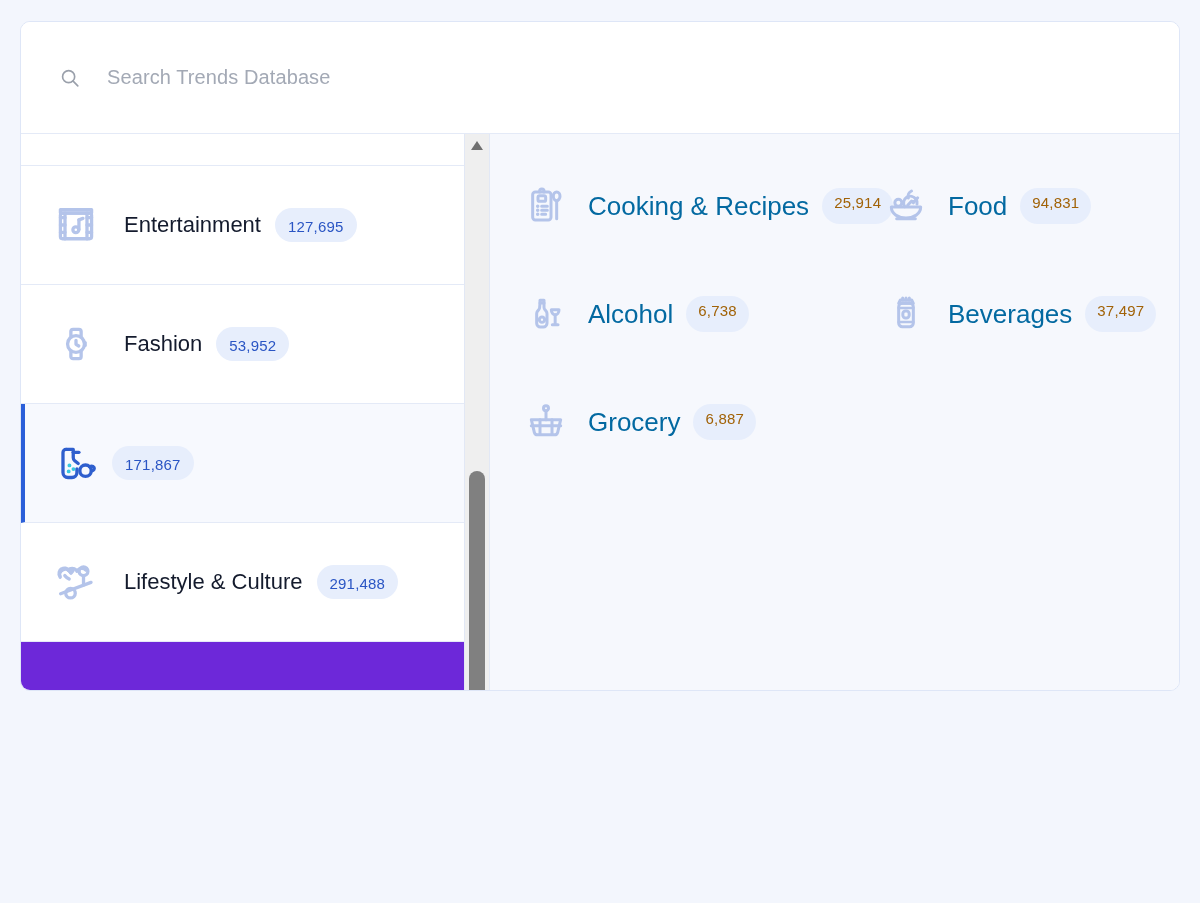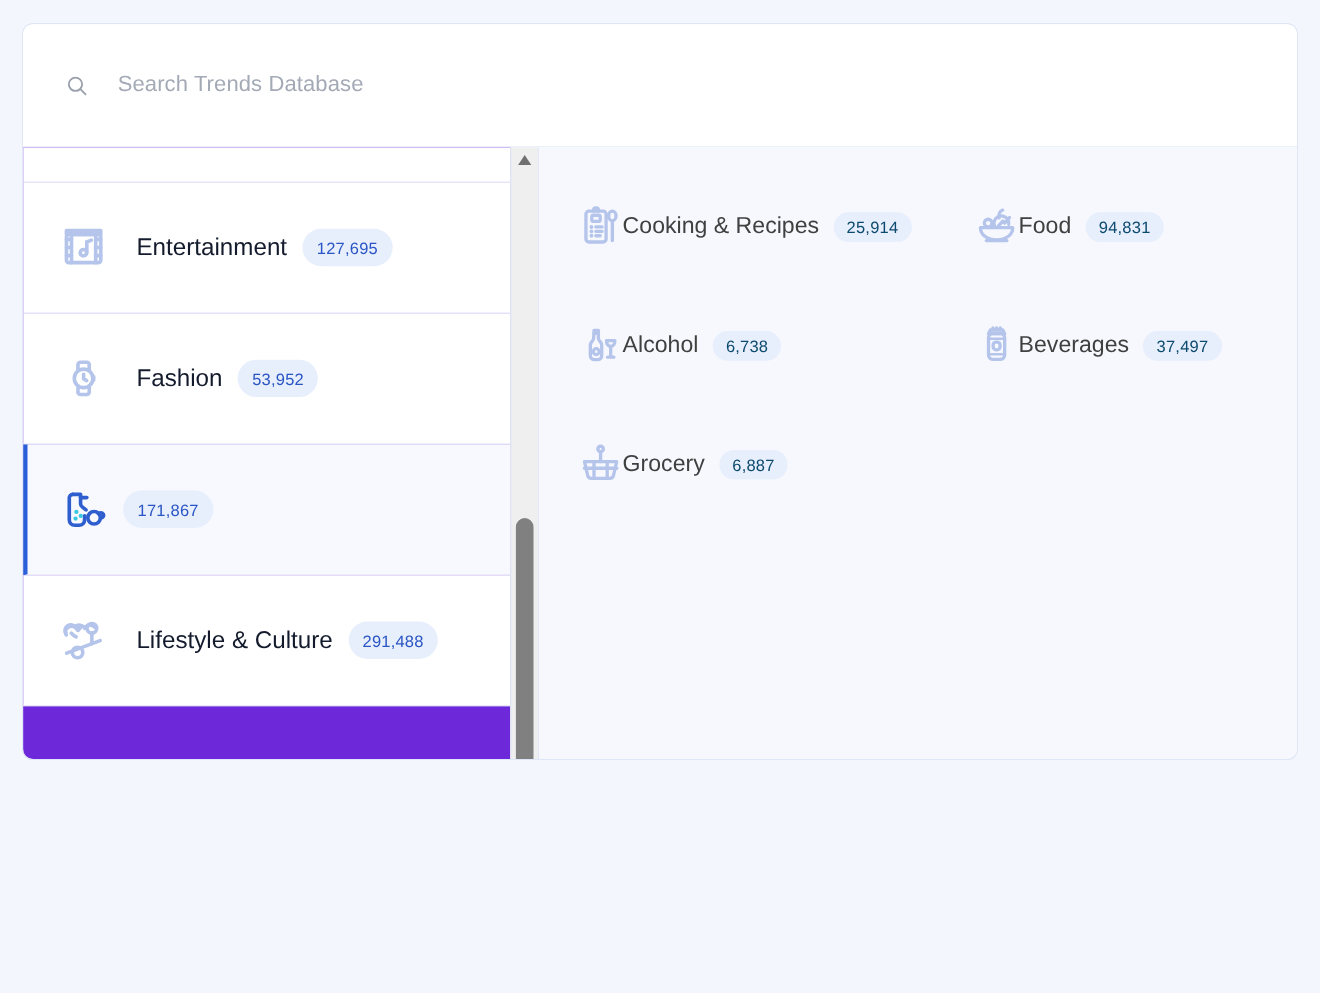--- a/index.html
+++ b/index.html
@@ -179,31 +179,32 @@
   .sub-icon {
     width: 40px;
     height: 40px;
     flex: 0 0 40px;
     color: #b4c4ea;
     display: flex;
     align-items: center;
     justify-content: center;
   }
   .sub-label {
-    font-size: 21px;
-    color: #404040;
+    font-size: 26px;
+    color: #0369a1;
+    margin-left: 22px;
     white-space: nowrap;
   }
   .sub-badge {
     margin-left: 13px;
     background: #e7eefc;
-    color: #0c4a6e;
+    color: #a16207;
     font-size: 15px;
     border-radius: 999px;
-    padding: 6px 12px 4px;
+    padding: 6px 12px 13px;
     white-space: nowrap;
     letter-spacing: 0.2px;
   }
 </style>
 </head>
 <body>
 
 <div class="app-card">
 
   <div class="search-bar">

